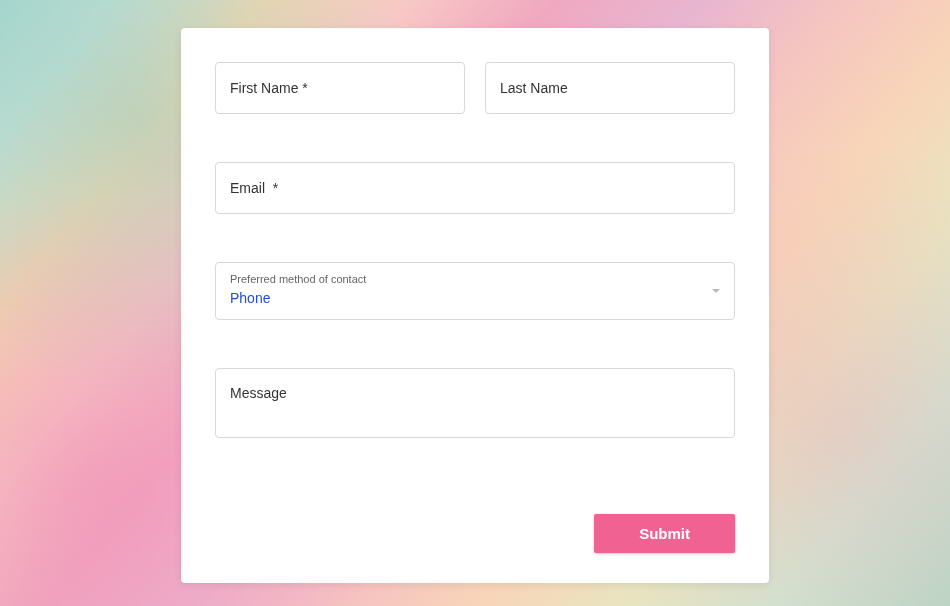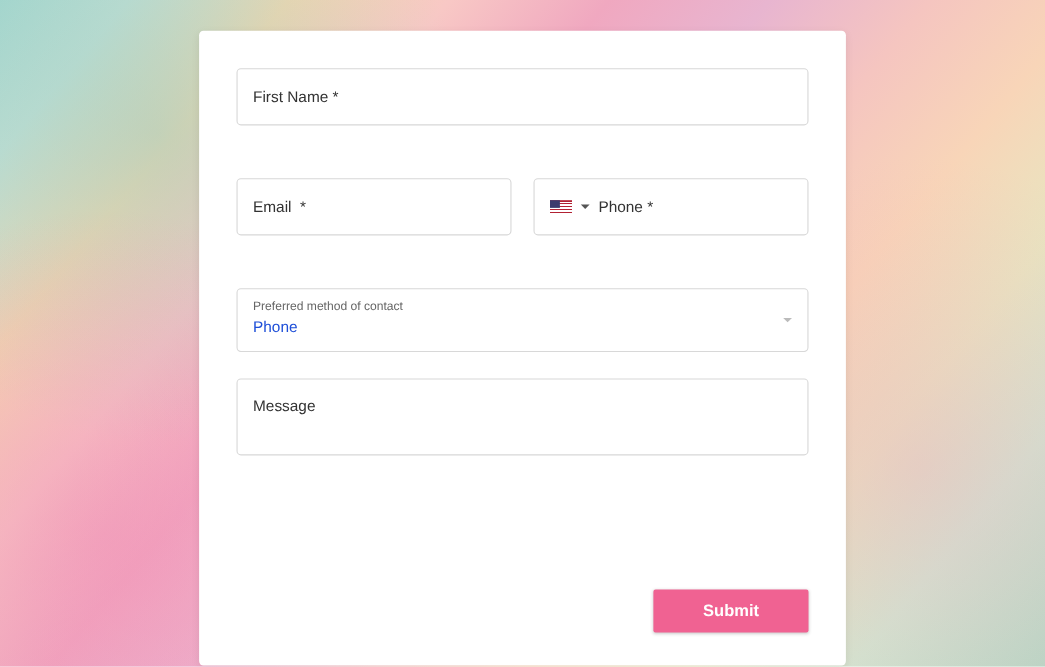--- a/index.html
+++ b/index.html
@@ -50,21 +50,21 @@
       box-shadow: 0 2px 8px rgba(0,0,0,0.08);
       padding: 34px 34px 30px 34px;
     }
     .row {
       display: flex;
       gap: 20px;
       margin-bottom: 48px;
       border-radius: 20px;
     }
     .row-select {
-      margin-bottom: 24px;
+      margin-bottom: 48px;
     }
     .row-textarea {
       margin-bottom: 72px;
       margin-top: 18px;
     }
     .field {
       flex: 1;
       position: relative;
     }
     .input {
@@ -181,44 +181,39 @@
     .submit-btn {
       background: #f06292;
       color: #fff;
       border: none;
       font-size: 15px;
       font-weight: bold;
       padding: 11px 45px;
       border-radius: 2px;
       cursor: pointer;
       box-shadow: 0 1px 3px rgba(0,0,0,0.2);
-      margin-top: 45px;
     }
   </style>
 </head>
 <body>
 
 <div class="form-card">
 
   <div class="row">
     <div class="field">
       <input type="text" class="input" placeholder="First Name *" style="">
     </div>
+    <div class="field">
+      <input type="text" class="input" placeholder="Last Name" style="">
+    </div>
   </div>
 
   <div class="row">
     <div class="field">
       <input type="text" class="input" placeholder="Email  *" style="">
-    </div>
-    <div class="field">
-      <div class="phone-wrapper">
-        <span class="flag"></span>
-        <span class="caret-small"></span>
-        <span class="phone-text">Phone *</span>
-      </div>
     </div>
   </div>
 
   <div class="row-select">
     <div class="select-wrapper">
       <span class="select-label">Preferred method of contact</span>
       <span class="select-value">Phone</span>
       <span class="select-caret"></span>
     </div>
   </div>

